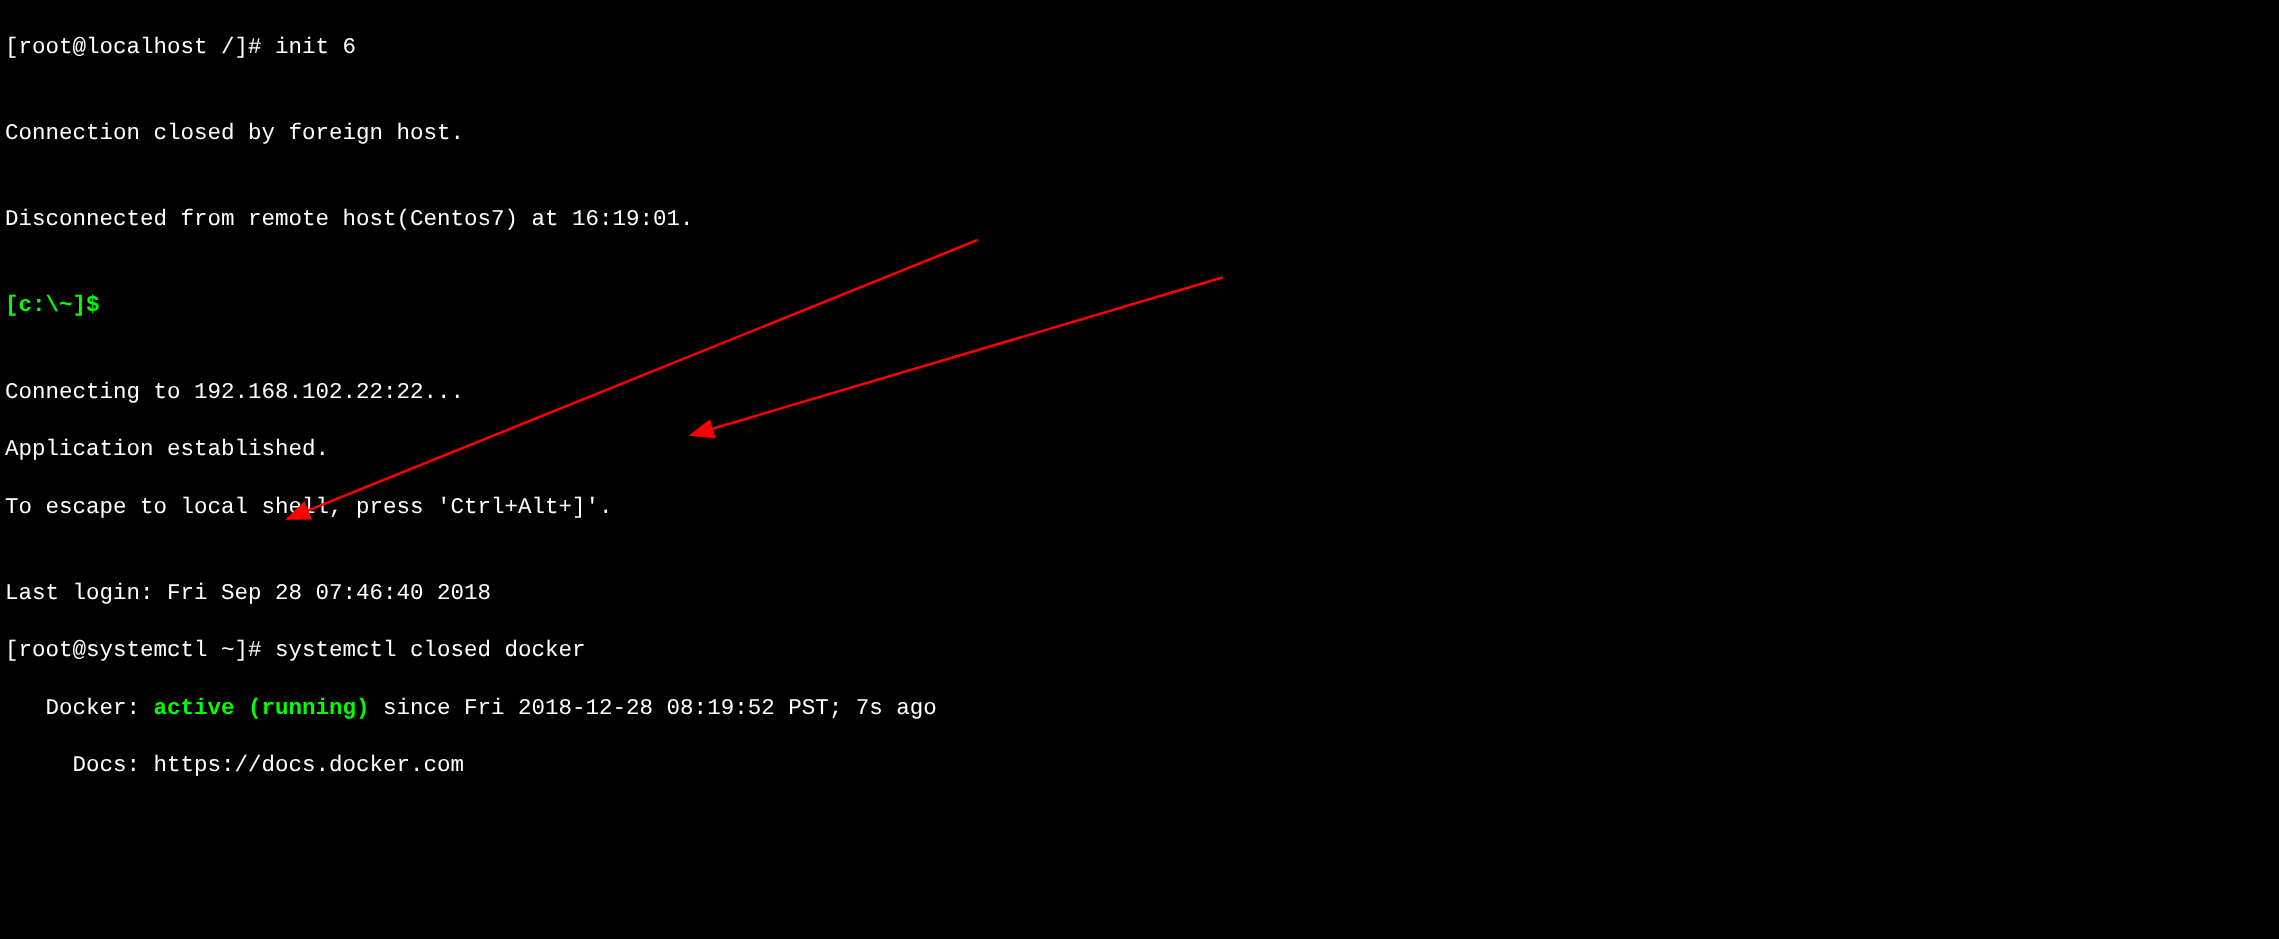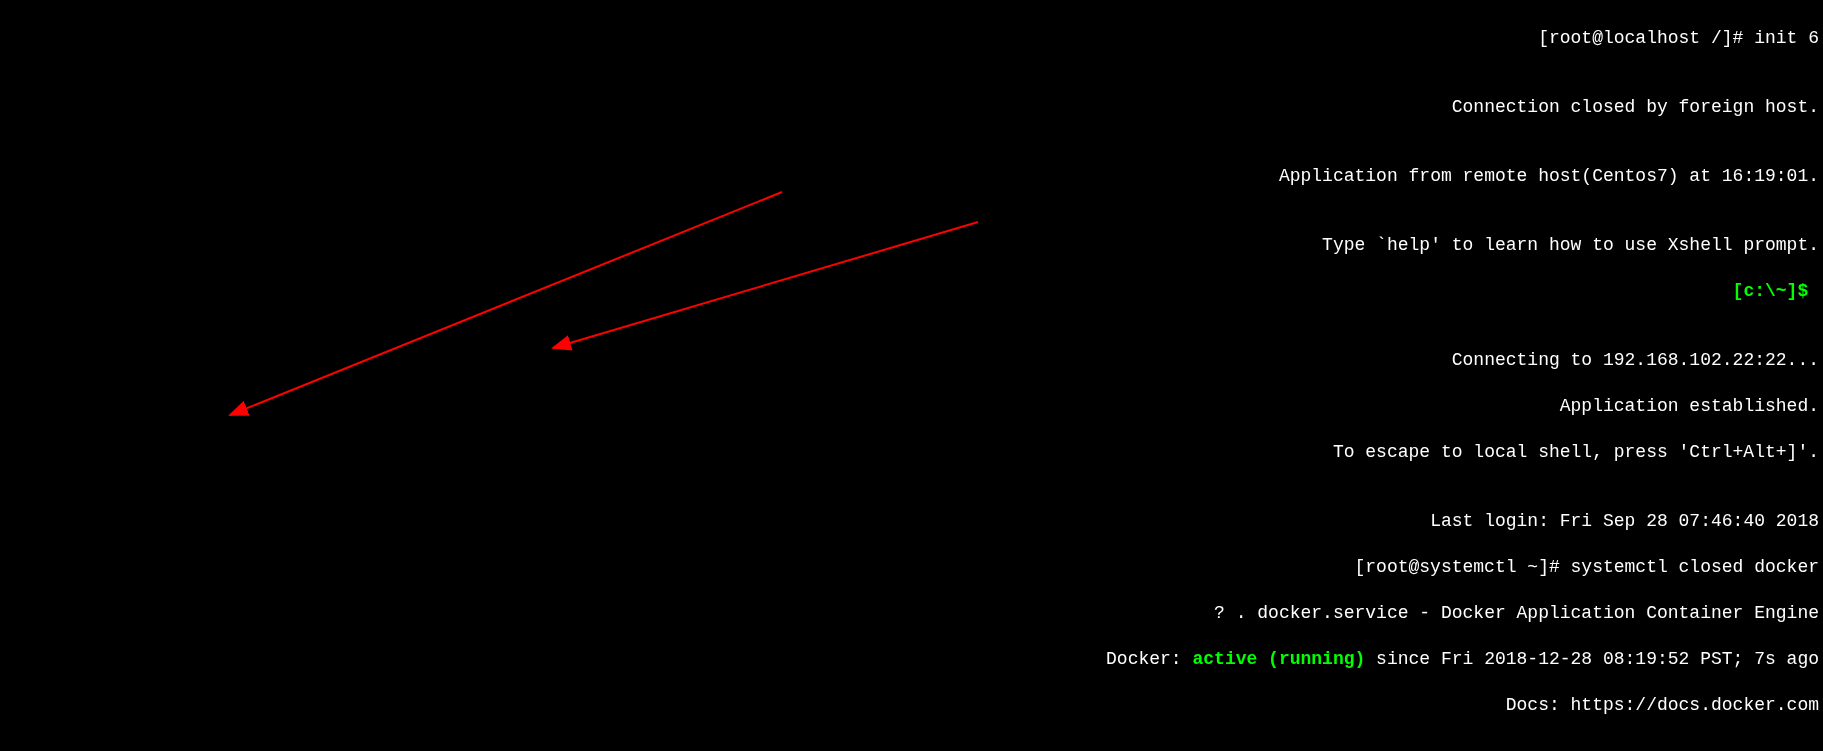--- a/index.html
+++ b/index.html
@@ -13,47 +13,45 @@
     width: 1823px;
     height: 751px;
     overflow: hidden;
   }
   .terminal {
     white-space: pre;
     padding: 4px 4px;
     position: relative;
   }
   .green-bold { color: #00ff00; font-weight: bold; }
-  .line { display: block; text-align: right; }
+  .line { display: block; }
   
   .annotation {
     position: absolute;
     pointer-events: none;
   }
 </style>
 </head>
 <body>
 
 <div class="terminal">
 <span class="line">[root@localhost /]# init 6</span>
 <span class="line"></span>
 <span class="line">Connection closed by foreign host.</span>
 <span class="line"></span>
-<span class="line">Application from remote host(Centos7) at 16:19:01.</span>
+<span class="line">Disconnected from remote host(Centos7) at 16:19:01.</span>
 <span class="line"></span>
-<span class="line">Type `help' to learn how to use Xshell prompt.</span>
 <span class="line"><span class="green-bold">[c:\~]$ </span></span>
 <span class="line"></span>
 <span class="line">Connecting to 192.168.102.22:22...</span>
 <span class="line">Application established.</span>
 <span class="line">To escape to local shell, press 'Ctrl+Alt+]'.</span>
 <span class="line"></span>
 <span class="line">Last login: Fri Sep 28 07:46:40 2018</span>
 <span class="line"><span>[root@systemctl ~]# </span><span>systemctl closed docker</span></span>
-<span class="line">? . docker.service - Docker Application Container Engine</span>
 <span class="line"><span>   Docker: </span><span class="green-bold">active (running)</span><span> since Fri 2018-12-28 08:19:52 PST; 7s ago</span></span>
 <span class="line">     Docs: https://docs.docker.com</span>
 
 
 
 
 
 <span class="line"></span>
 
 

